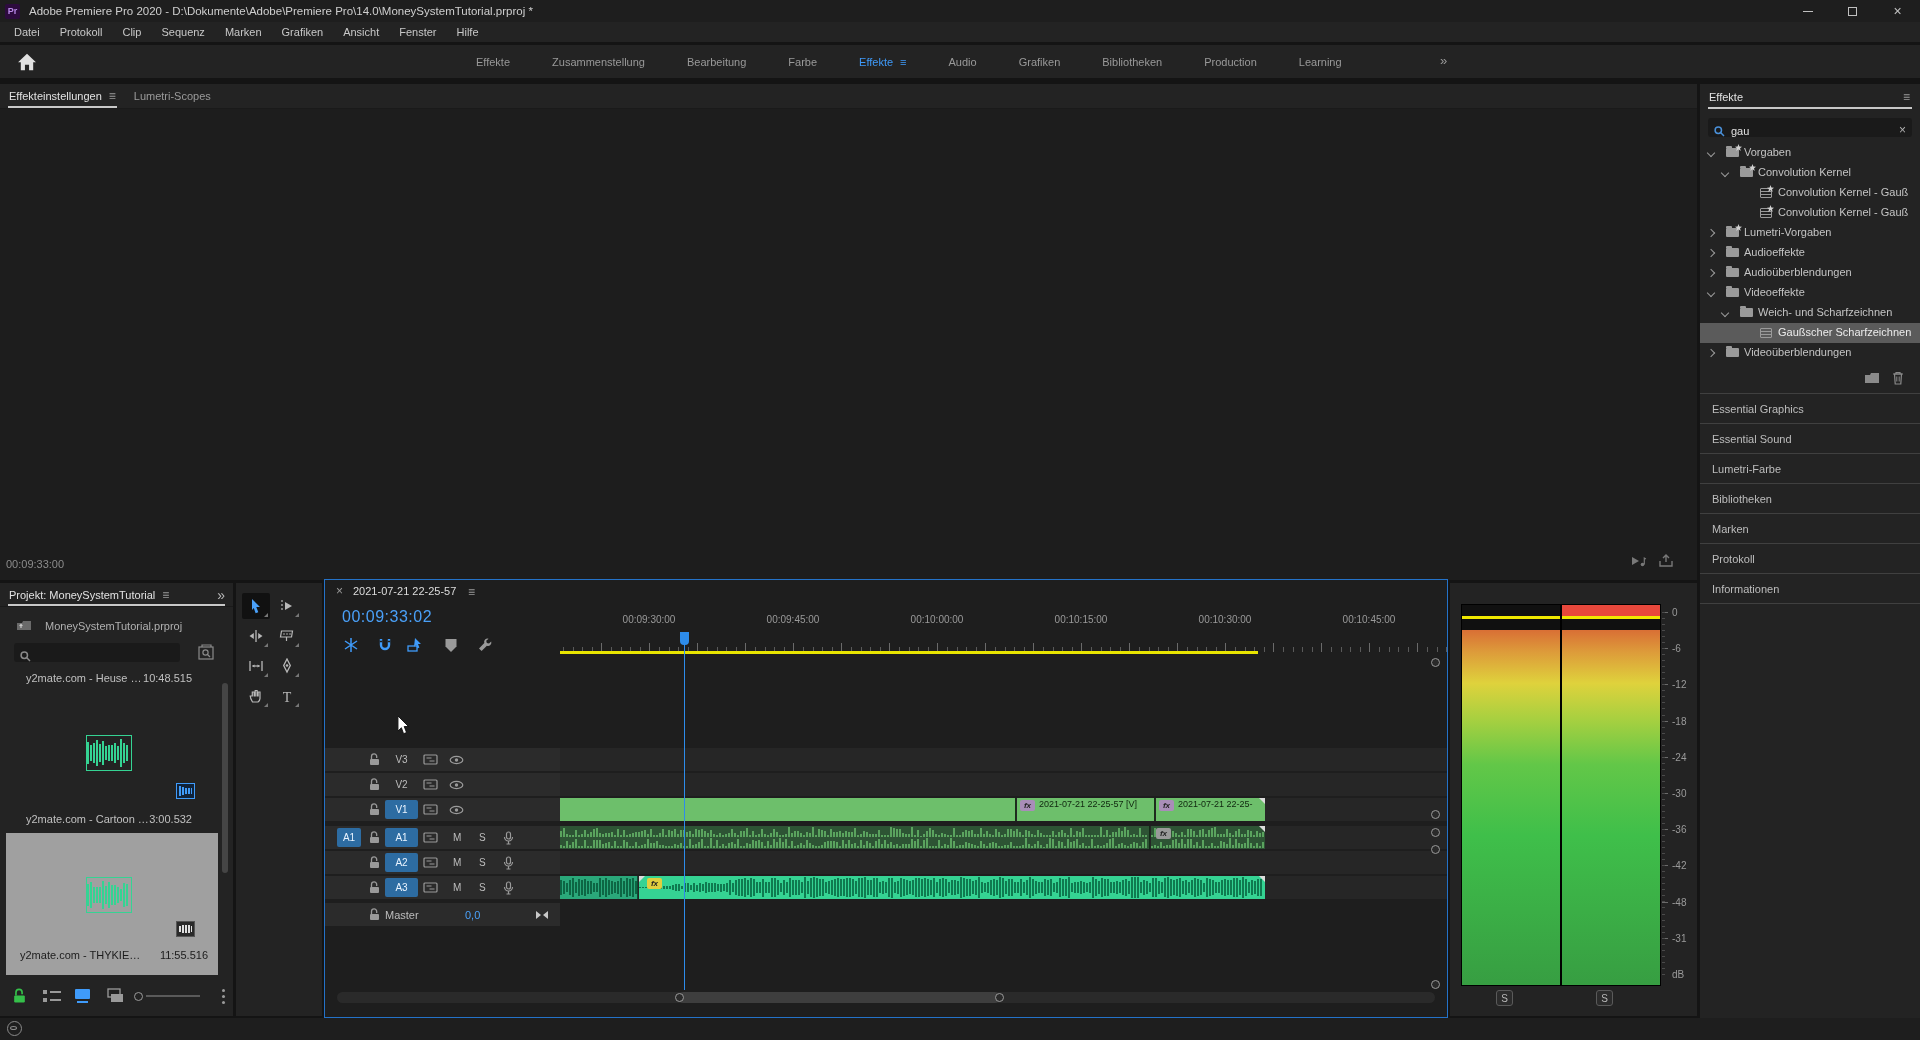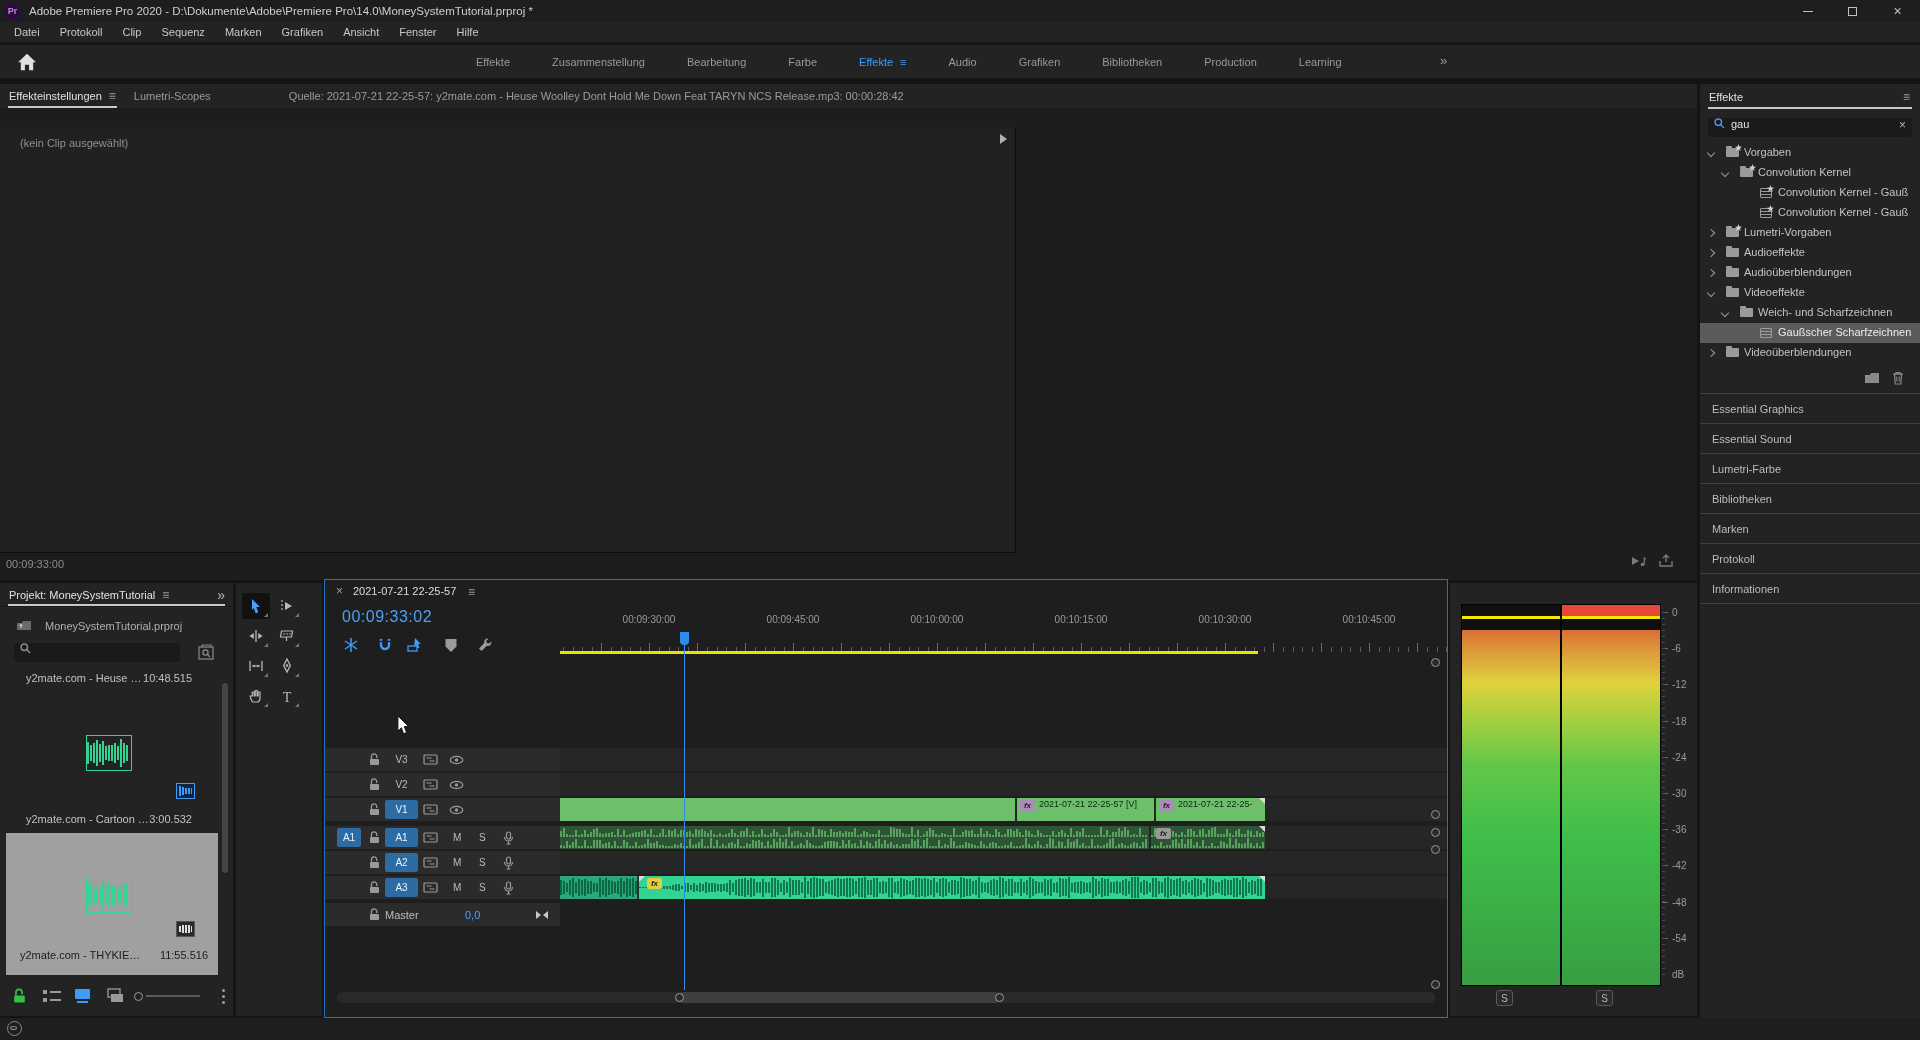--- a/index.html
+++ b/index.html
@@ -25,21 +25,21 @@
 .hamburger{color:#9a9a9a;font-size:12px}
 .chev{display:inline-block;width:6px;height:6px;border-right:1.5px solid #9a9a9a;border-bottom:1.5px solid #9a9a9a}
 .chev.down{transform:rotate(45deg)}
 .chev.right{transform:rotate(-45deg)}
 .tree-row{position:relative;height:20px;display:flex;align-items:center;color:#c4c4c4;white-space:nowrap}
 .tree-row.selected{background:#5b5b5b;color:#ececec}
 .icon-folder{position:relative;display:inline-block;width:13px;height:9px;background:#9a9a9a;border-radius:1px}
 .icon-folder::before{content:"";position:absolute;left:0;top:-2px;width:6px;height:2px;background:#9a9a9a;border-radius:1px 1px 0 0}
 .star::after{content:"";position:absolute;right:-3px;top:-4px;width:7px;height:7px;background:#d0d0d0;clip-path:polygon(50% 0,63% 35%,100% 38%,72% 60%,82% 100%,50% 76%,18% 100%,28% 60%,0 38%,37% 35%)}
 .icon-effect{position:relative;display:inline-block;width:12px;height:10px;border:1px solid #9a9a9a;border-radius:1px;background:repeating-linear-gradient(0deg,transparent 0 2px,#9a9a9a 2px 3px)}
-.searchbox{position:absolute;background:#1a1a1a;border-radius:3px;display:flex;align-items:flex-start;padding:0 6px;gap:6px}
+.searchbox{position:absolute;background:#1a1a1a;border-radius:3px;display:flex;align-items:flex-end;padding:0 6px;gap:6px}
 .collapsed-row{height:30px;border-top:1px solid #404040;display:flex;align-items:center;padding-left:12px;color:#bdbdbd}
 .trow{position:absolute;left:0;width:235px;height:23px;background:#2b2b2b}
 .tcell{position:absolute;top:2px;height:19px;display:flex;align-items:center;justify-content:center}
 .tlabel{width:33px;border-radius:2px;font-size:10px;color:#bdbdbd}
 .tlabel.targeted{background:#2d6ca2;color:#eaf4ff}
 .srcpatch{width:24px;border-radius:2px;background:#2d6ca2;color:#eaf4ff;font-size:10px}
 .ms{font-size:10px;color:#bdbdbd}
 .lane{position:absolute;left:0;width:887px;height:23px;background:#262626}
 .clip{position:absolute;top:0;height:23px;overflow:hidden;white-space:nowrap}
 .clip-label{font-size:9px;color:#10260f;position:absolute;top:1px}
@@ -138,27 +138,20 @@
 
 <div class="panel" style="left:0;top:84px;width:1697px;height:496px;background:#1d1d1d">
   <div class="tabbar">
     <div class="ptab active">
       <span>Effekteinstellungen</span>
       <span class="hamburger">≡</span>
     </div>
     <div class="ptab">
         <span>Lumetri-Scopes</span>
       </div>
-    <div class="ptab" style="margin-left:60px;max-width:760px;overflow:hidden">
-        <span>Quelle: 2021-07-21 22-25-57: y2mate.com - Heuse  Woolley  Dont Hold Me Down Feat TARYN NCS Release.mp3: 00:00:28:42</span>
-      </div>
-  </div>
-  <div class="abs" style="left:0;top:43px;width:1016px;height:426px;background:#212121;border-right:1px solid #0d0d0d;border-bottom:1px solid #0d0d0d">
-    <div style="position:absolute;left:20px;top:10px;color:#8f8f8f">(kein Clip ausgewählt)</div>
-    <div style="position:absolute;right:8px;top:7px;width:0;height:0;border-left:7px solid #b0b0b0;border-top:5px solid transparent;border-bottom:5px solid transparent"></div>
   </div>
   <div style="position:absolute;left:6px;top:474px;color:#8c8c8c">00:09:33:00</div>
   <div style="position:absolute;left:1630px;top:470px">
     <svg width="18" height="14" viewBox="0 0 18 14">
         <polygon points="2,3 9,7 2,11" fill="#787878"></polygon>
         <circle cx="12.5" cy="10.5" r="1.8" fill="#787878"></circle>
         <path d="M14.3 10.5V4l1.6 1" stroke="#787878" stroke-width="1.2" fill="none"></path>
       </svg>
   </div>
   <div style="position:absolute;left:1658px;top:470px">
@@ -1555,21 +1548,21 @@
       <div class="mlabel" style="left: 10px; top: 168.8px;">-24</div>
       <div class="mtick" style="left: 0px; top: 173.8px; width: 6px;"></div>
       <div class="mlabel" style="left: 10px; top: 205px;">-30</div>
       <div class="mtick" style="left: 0px; top: 210px; width: 6px;"></div>
       <div class="mlabel" style="left: 10px; top: 241.2px;">-36</div>
       <div class="mtick" style="left: 0px; top: 246.2px; width: 6px;"></div>
       <div class="mlabel" style="left: 10px; top: 277.4px;">-42</div>
       <div class="mtick" style="left: 0px; top: 282.4px; width: 6px;"></div>
       <div class="mlabel" style="left: 10px; top: 313.6px;">-48</div>
       <div class="mtick" style="left: 0px; top: 318.6px; width: 6px;"></div>
-      <div class="mlabel" style="left: 10px; top: 349.8px;">-54</div>
+      <div class="mlabel" style="left: 10px; top: 349.8px;">-31</div>
       <div class="mtick" style="left: 0px; top: 354.8px; width: 6px;"></div>
       <div class="mlabel" style="left: 10px; top: 386px;">dB</div>
       <div class="mtick" style="left: 0px; top: 29px; width: 3px; background: rgb(74, 74, 74);"></div>
       <div class="mtick" style="left: 0px; top: 35.03px; width: 3px; background: rgb(74, 74, 74);"></div>
       <div class="mtick" style="left: 0px; top: 41.06px; width: 3px; background: rgb(74, 74, 74);"></div>
       <div class="mtick" style="left: 0px; top: 47.09px; width: 3px; background: rgb(74, 74, 74);"></div>
       <div class="mtick" style="left: 0px; top: 53.12px; width: 3px; background: rgb(74, 74, 74);"></div>
       <div class="mtick" style="left: 0px; top: 59.15px; width: 3px; background: rgb(74, 74, 74);"></div>
       <div class="mtick" style="left: 0px; top: 65.18px; width: 3px; background: rgb(74, 74, 74);"></div>
       <div class="mtick" style="left: 0px; top: 71.21px; width: 3px; background: rgb(74, 74, 74);"></div>

